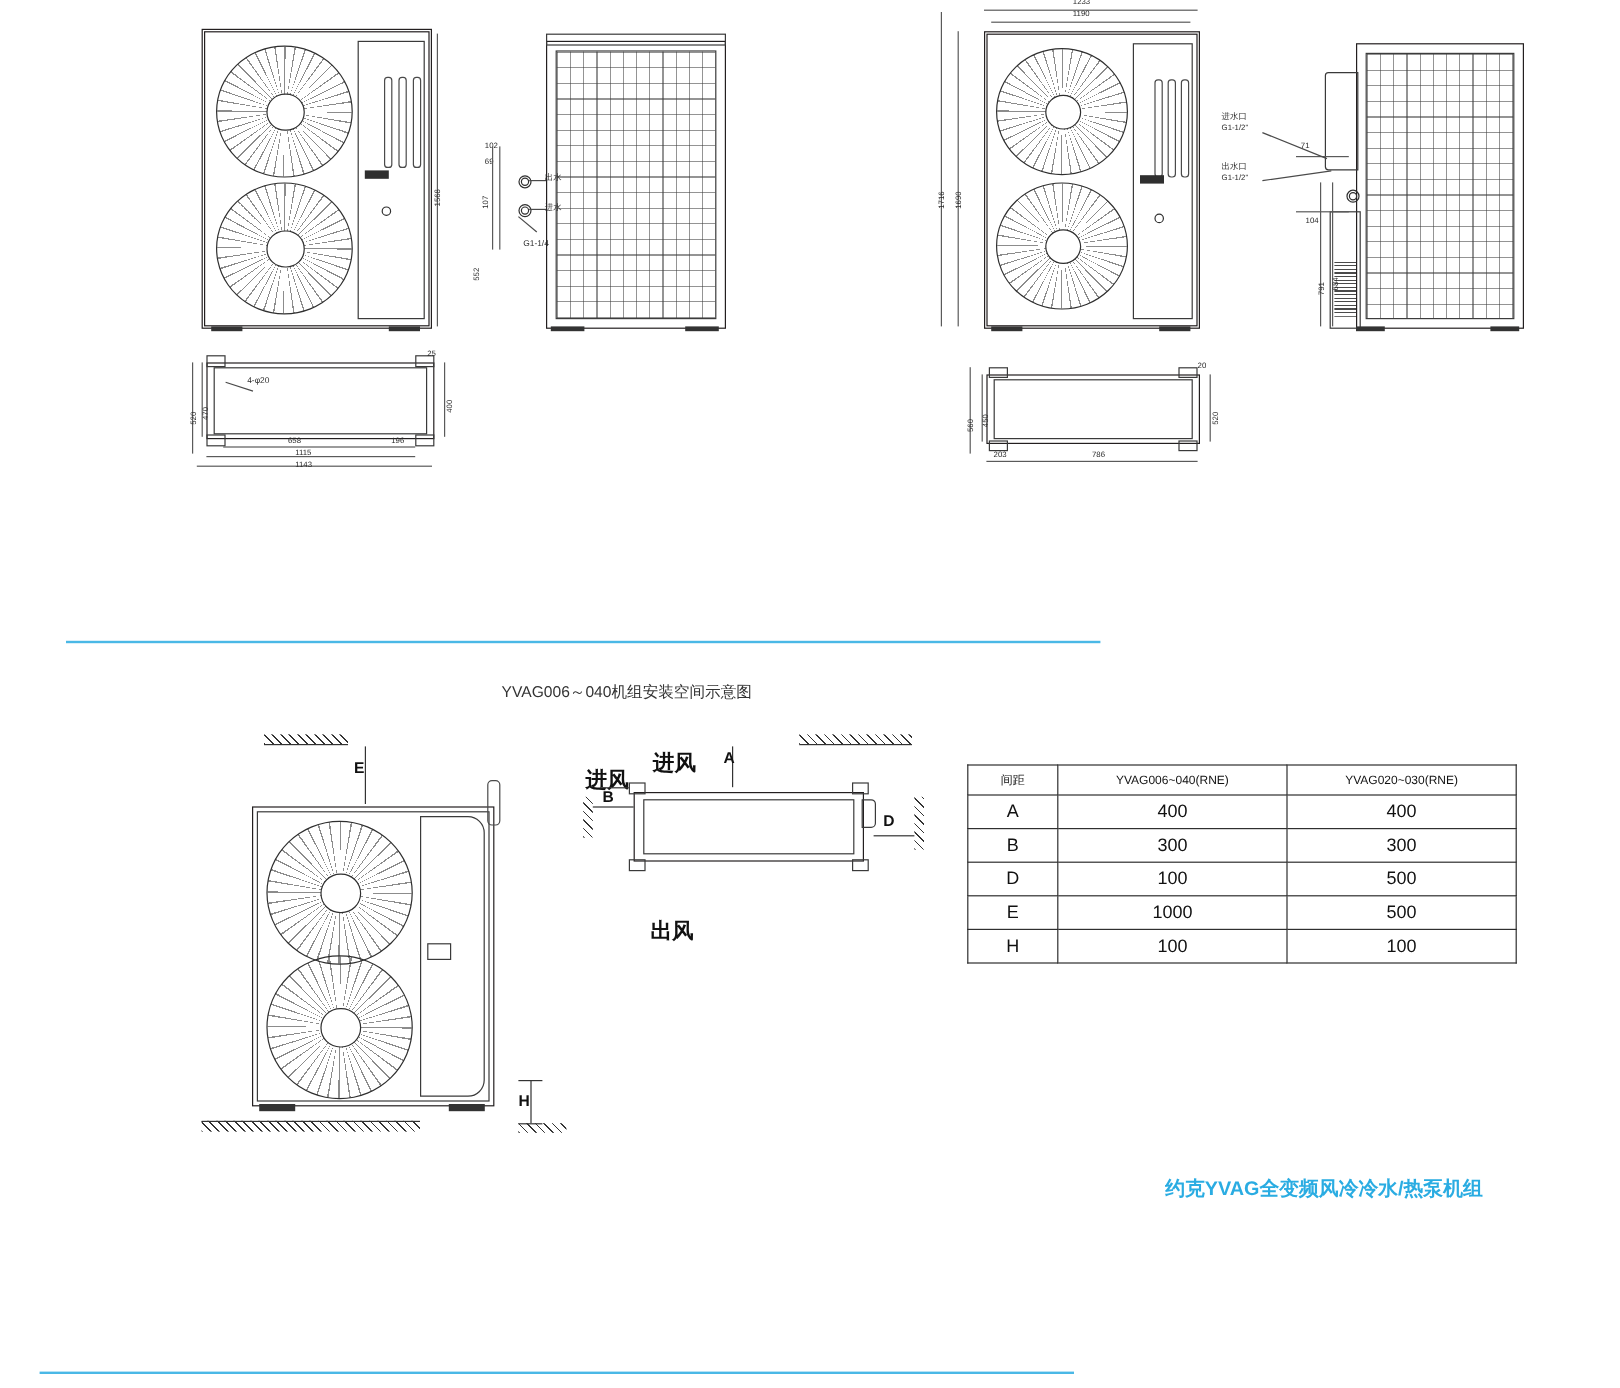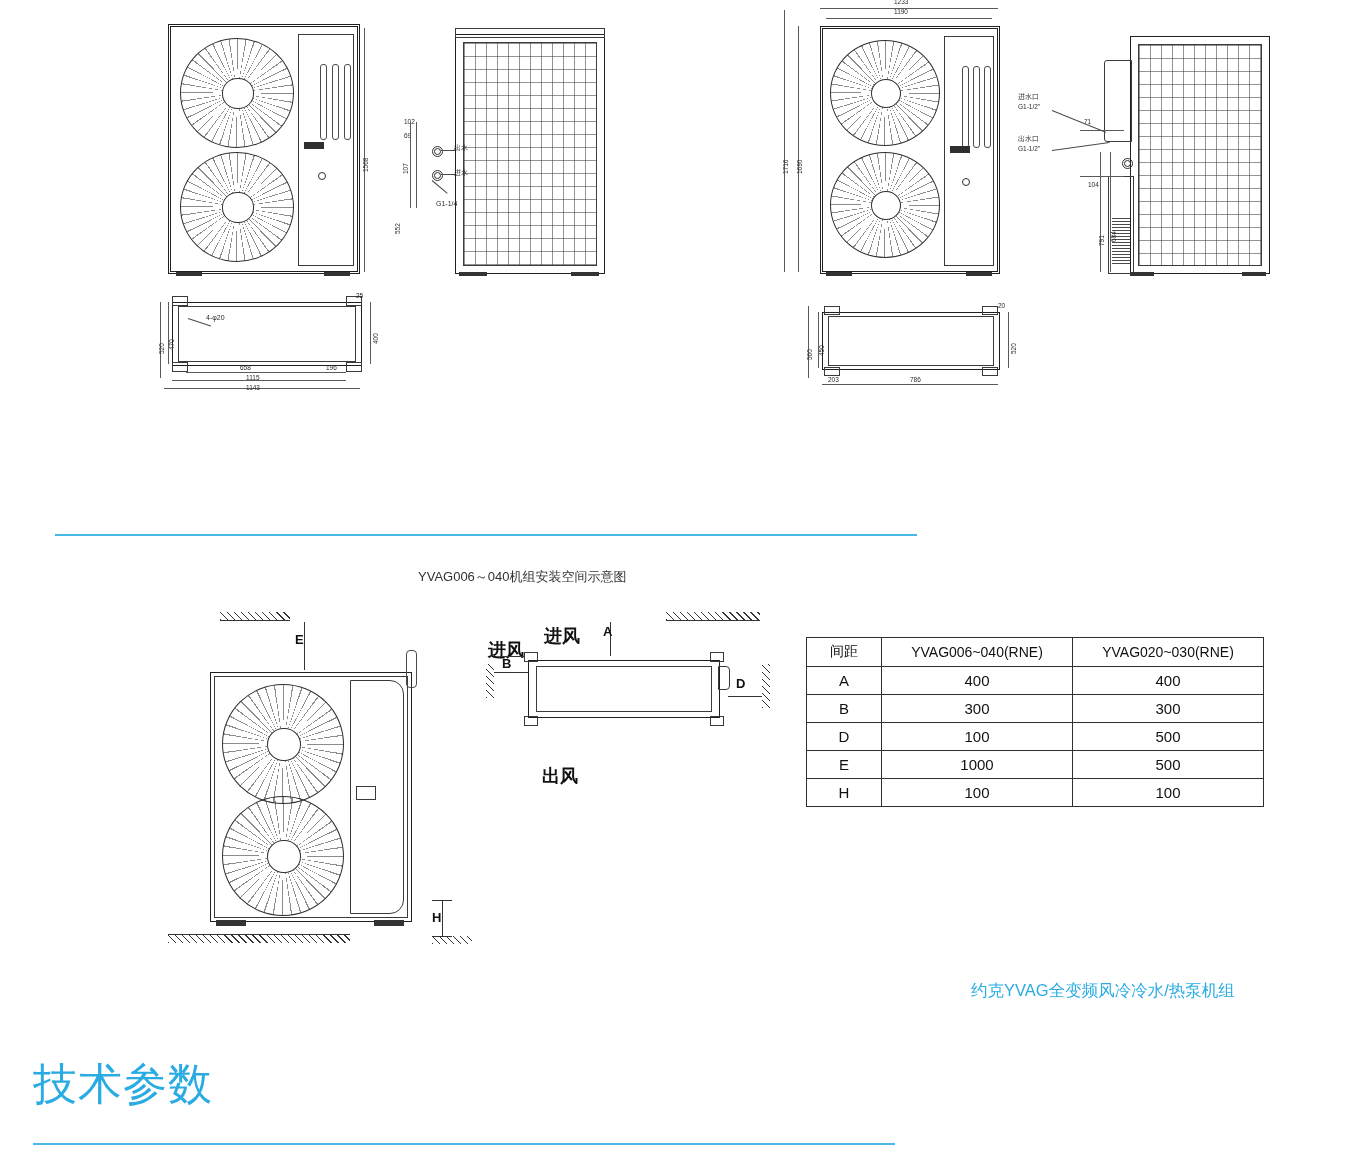--- a/index.html
+++ b/index.html
@@ -46,25 +46,25 @@
   .cap{position:absolute;font-size:13px;color:#333;}
   .hatch{position:absolute;background:repeating-linear-gradient(45deg,#333 0 1px,transparent 1px 5px);}
   .label{position:absolute;font-size:13px;color:#111;font-weight:bold;}
   .label-cn{position:absolute;font-size:18px;color:#111;font-weight:bold;}
   .arrow-v{position:absolute;width:1px;background:#333;}
   .arrow-h{position:absolute;height:1px;background:#333;}
 
   
   table.spacing{position:absolute;border-collapse:collapse;font-size:15px;color:#111;}
   table.spacing th, table.spacing td{border:1px solid #2f2f2f;text-align:center;padding:5px 6px;font-weight:normal;}
-  table.spacing th{font-size:14px;}
+  table.spacing th{font-size:10px;}
   table.spacing td.k{width:62px;}
   table.spacing td.v{width:178px;}
 
-  .brandline{position:absolute;color:#2aace2;font-size:16.5px;}
+  .brandline{position:absolute;color:#2aace2;font-size:16.5px;font-weight:bold;}
 </style>
 </head>
 <body>
 
 <div class="page">
 
   <div class="drawings">
 
     <div class="dwg" style="left:168px;top:24px;width:190px;height:250px;">
       <div class="unit-box" style="left:0;top:0;width:190px;height:248px;"></div>
@@ -305,18 +305,15 @@
       <tr>
         <td class="k">H</td>
         <td class="v">100</td>
         <td class="v">100</td>
       </tr>
     </tbody>
   </table>
 
   <div class="brandline" style="left:971px;top:980px;">约克YVAG全变频风冷冷水/热泵机组</div>
 
-  <div class="sec-title" style="left:33px;top:1062px;">
-    <span>技术参数</span>
-  </div>
   <div class="rule" style="left:33px;top:1143px;width:862px;"></div>
 
 </div>
 
 </body></html>

